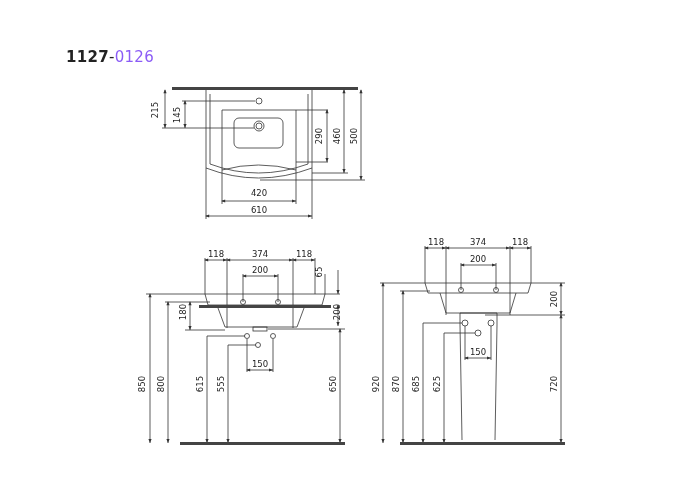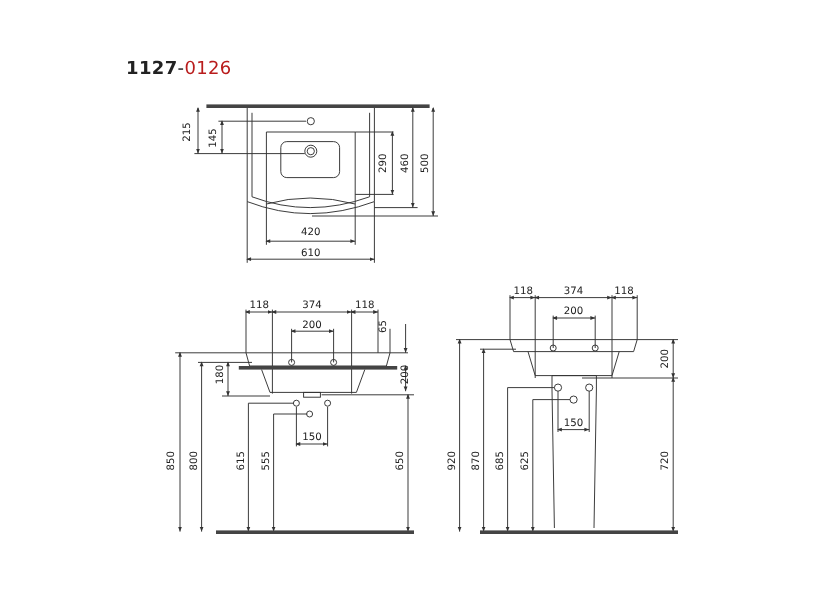--- a/index.html
+++ b/index.html
@@ -1,19 +1,19 @@
 <!DOCTYPE html>
 <html><head>
 <meta charset="utf-8">
 <style>
   html,body{margin:0;padding:0;background:#fff;}
   body{width:700px;height:495px;position:relative;overflow:hidden;font-family:"DejaVu Sans",sans-serif;}
   .title{position:absolute;left:66px;top:48px;font-size:15px;color:#222;letter-spacing:0.3px;}
-  .title b{font-weight:bold;margin-left:39px;}
-  .title span.suf{font-weight:normal;color:#b91c1c;}
+  .title b{font-weight:bold;}
+  .title span.suf{font-weight:normal;color:#8b5cf6;}
   svg{position:absolute;left:0;top:0;}
   svg text{font-family:"DejaVu Sans",sans-serif;font-size:8.5px;fill:#222;}
 </style>
 </head>
 <body>
 
 <div class="title">
   <b>1127</b><span>-</span><span class="suf">0126</span>
 </div>
 

